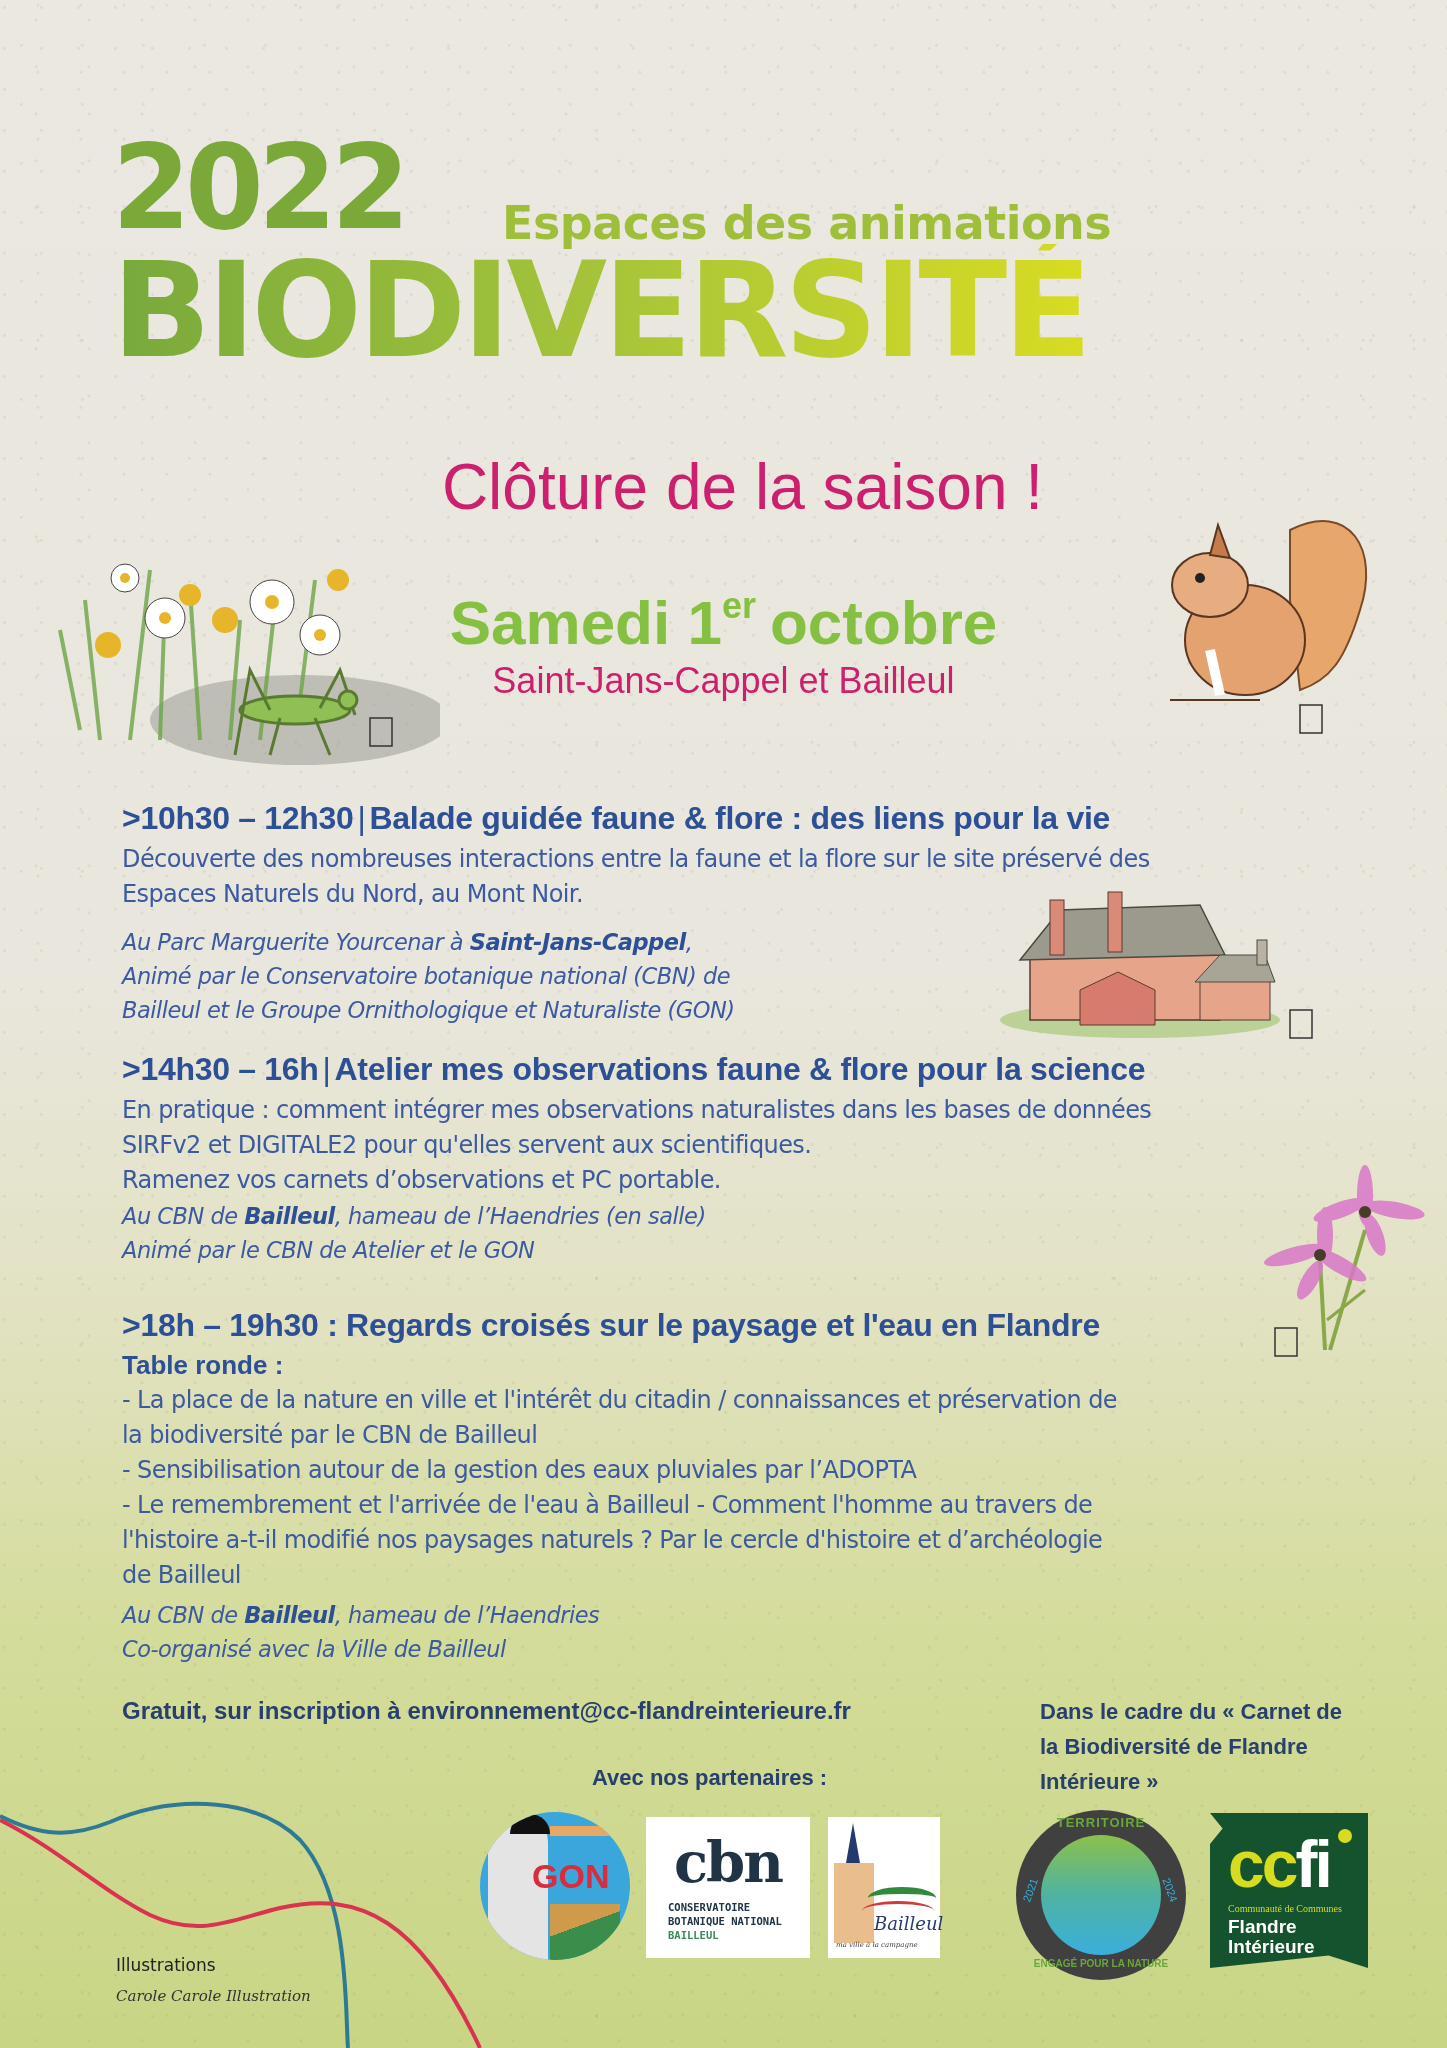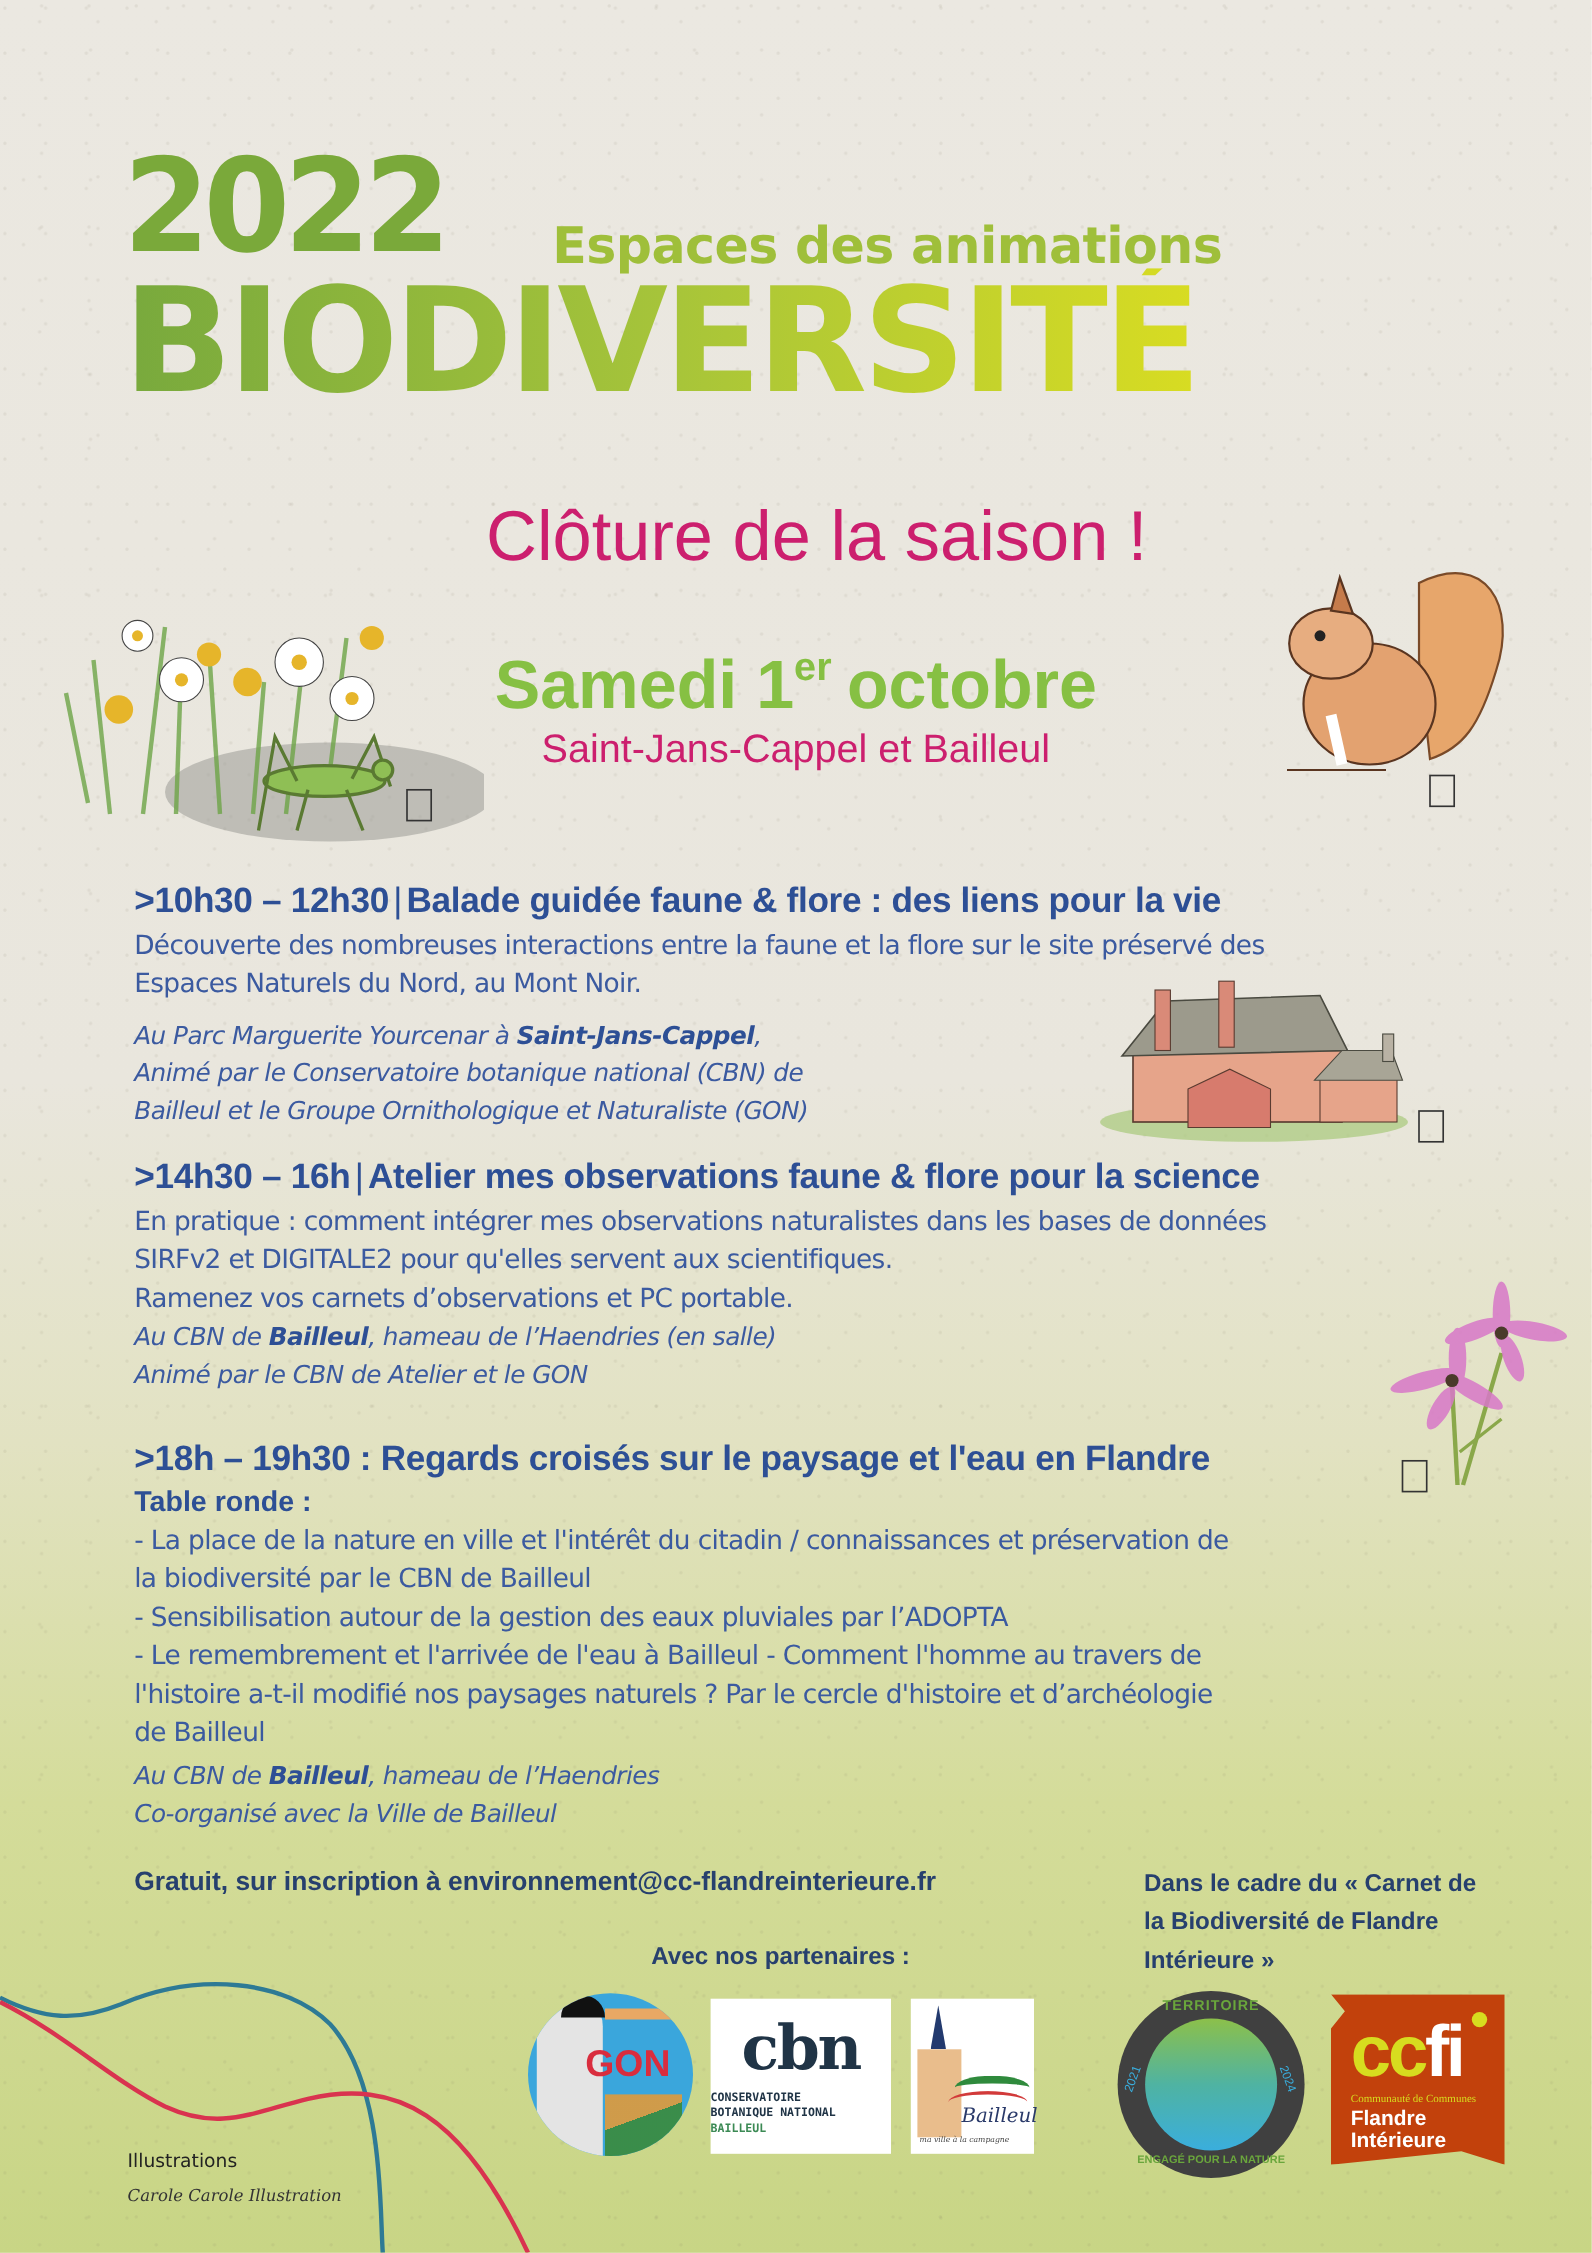--- a/index.html
+++ b/index.html
@@ -87,23 +87,23 @@
   .cadre {
     left: 1040px; top: 1694px; width: 360px;
     font-family: "Liberation Sans", sans-serif; font-weight: bold; font-size: 22px; line-height: 35px; color: #27406e;
   }
   .credits-1 { left: 116px; top: 1955px; font-family: "DejaVu Sans", sans-serif; font-size: 17px; color: #222; }
   .credits-2 { left: 116px; top: 1987px; font-family: "DejaVu Serif", serif; font-style: italic; font-size: 15px; color: #333; }
 
   
   .logo-box { background: #fff; display: flex; flex-direction: column; align-items: center; justify-content: center; }
   .cbn-word { font-family: "DejaVu Serif", serif; font-weight: bold; font-size: 56px; color: #203446; line-height: 1; letter-spacing: -2px; }
-  .cbn-line { font-family: "DejaVu Sans Mono", monospace; font-weight: bold; font-size: 10.5px; color: #203446; line-height: 14px; align-self: flex-start; }
+  .cbn-line { font-family: "DejaVu Sans Mono", monospace; font-weight: bold; font-size: 10.5px; color: #203446; line-height: 14px; align-self: flex-start; margin-left: 22px; }
   .cbn-line.g { color: #3c8a55; }
-  .ccfi { background: #c2410c; color: #fff; }
+  .ccfi { background: #14532d; color: #fff; }
   .ccfi-big { font-family: "Liberation Sans", sans-serif; font-weight: bold; font-size: 66px; line-height: 1; letter-spacing: -3px; }
   .ccfi-big .y { color: #d7dc1f; }
   .ccfi-sub { font-family: "Liberation Serif", serif; font-size: 10px; color: #d7dc1f; }
   .ccfi-name { font-family: "Liberation Sans", sans-serif; font-weight: bold; font-size: 19px; line-height: 20px; }
 </style>
 </head>
 <body>
 
 <div class="paper-noise"></div>
 

